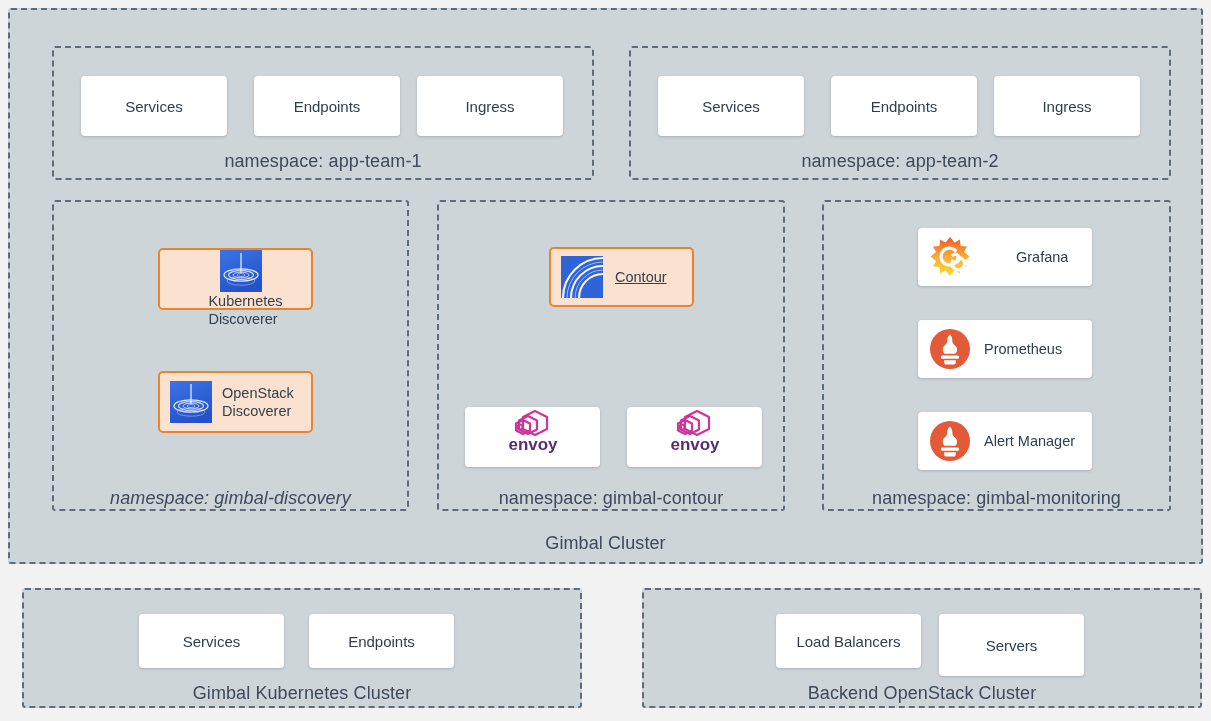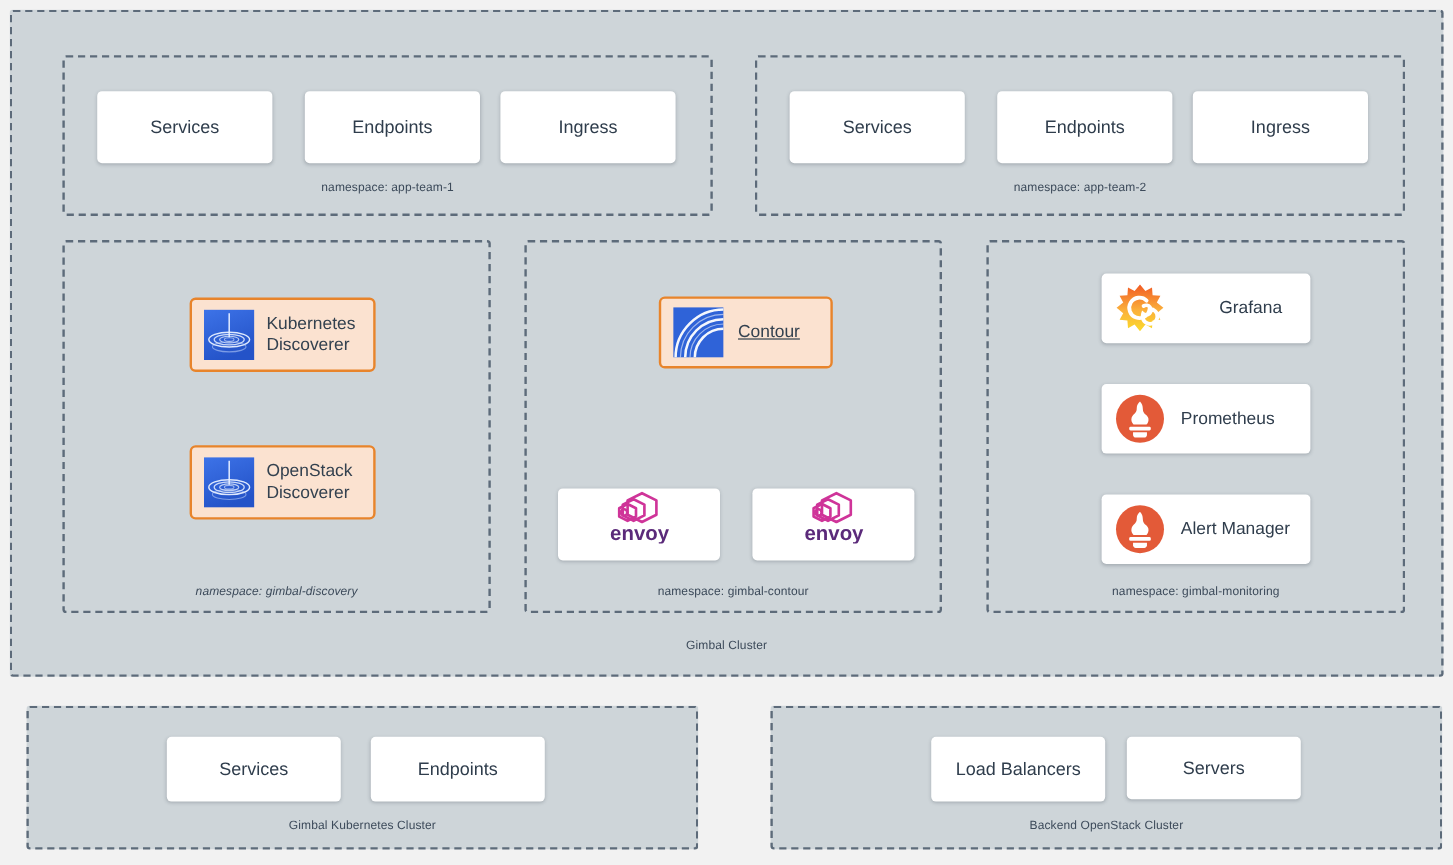--- a/index.html
+++ b/index.html
@@ -23,21 +23,21 @@
     background: transparent;
     border: 2px dashed #5d6b7a;
     border-radius: 3px;
   }
 
   
   .caption {
     position: absolute;
     width: 100%;
     text-align: center;
-    font-size: 10px;
+    font-size: 18px;
     color: #3c4a5a;
     letter-spacing: .1px;
   }
 
   
   .card {
     position: absolute;
     background: #ffffff;
     border-radius: 4px;
     box-shadow: 0 1px 3px rgba(30,40,55,.22);
@@ -108,21 +108,21 @@
         <span class="txt">Endpoints</span>
       </div>
       <div class="card" style="left:363px; top:28px; width:146px; height:60px;">
         <span class="txt">Ingress</span>
       </div>
       <div class="caption" style="left:0; top:103px;">namespace: app-team-2</div>
     </div>
 
     <div class="ns" style="left:42px; top:190px; width:357px; height:311px;">
 
-      <div class="gcard" style="left:104px; top:46px; width:155px; height:62px; padding-left:10px;">
+      <div class="gcard" style="left:104px; top:46px; width:155px; height:62px; padding-left:10px;flex-direction:column;">
         <svg class="ico" width="42" height="42" viewBox="0 0 42 42">
           <defs>
             <linearGradient id="rippleBg" x1="0" y1="0" x2="0.4" y2="1">
               <stop offset="0%" stop-color="#3d73e8"></stop>
               <stop offset="100%" stop-color="#2453c8"></stop>
             </linearGradient>
           </defs>
           <rect x="0" y="0" width="42" height="42" fill="url(#rippleBg)"></rect>
           <line x1="21" y1="3" x2="21" y2="23" stroke="#dde8ff" stroke-width="1.3"></line>
           <ellipse cx="21" cy="25" rx="17" ry="6.2" fill="none" stroke="#e8f0ff" stroke-width="1.2" opacity=".95"></ellipse>
@@ -255,19 +255,19 @@
     <div class="card" style="left:285px; top:24px; width:145px; height:54px;">
       <span class="txt">Endpoints</span>
     </div>
     <div class="caption" style="left:0; top:93px;">Gimbal Kubernetes Cluster</div>
   </div>
 
   <div class="cluster" style="left:642px; top:588px; width:560px; height:120px;">
     <div class="card" style="left:132px; top:24px; width:145px; height:54px;">
       <span class="txt">Load Balancers</span>
     </div>
-    <div class="card" style="left:295px; top:24px; width:145px; height:52px;">
+    <div class="card" style="left:295px; top:24px; width:145px; height:62px;">
       <span class="txt">Servers</span>
     </div>
     <div class="caption" style="left:0; top:93px;">Backend OpenStack Cluster</div>
   </div>
 
 </div>
 
 </body></html>

